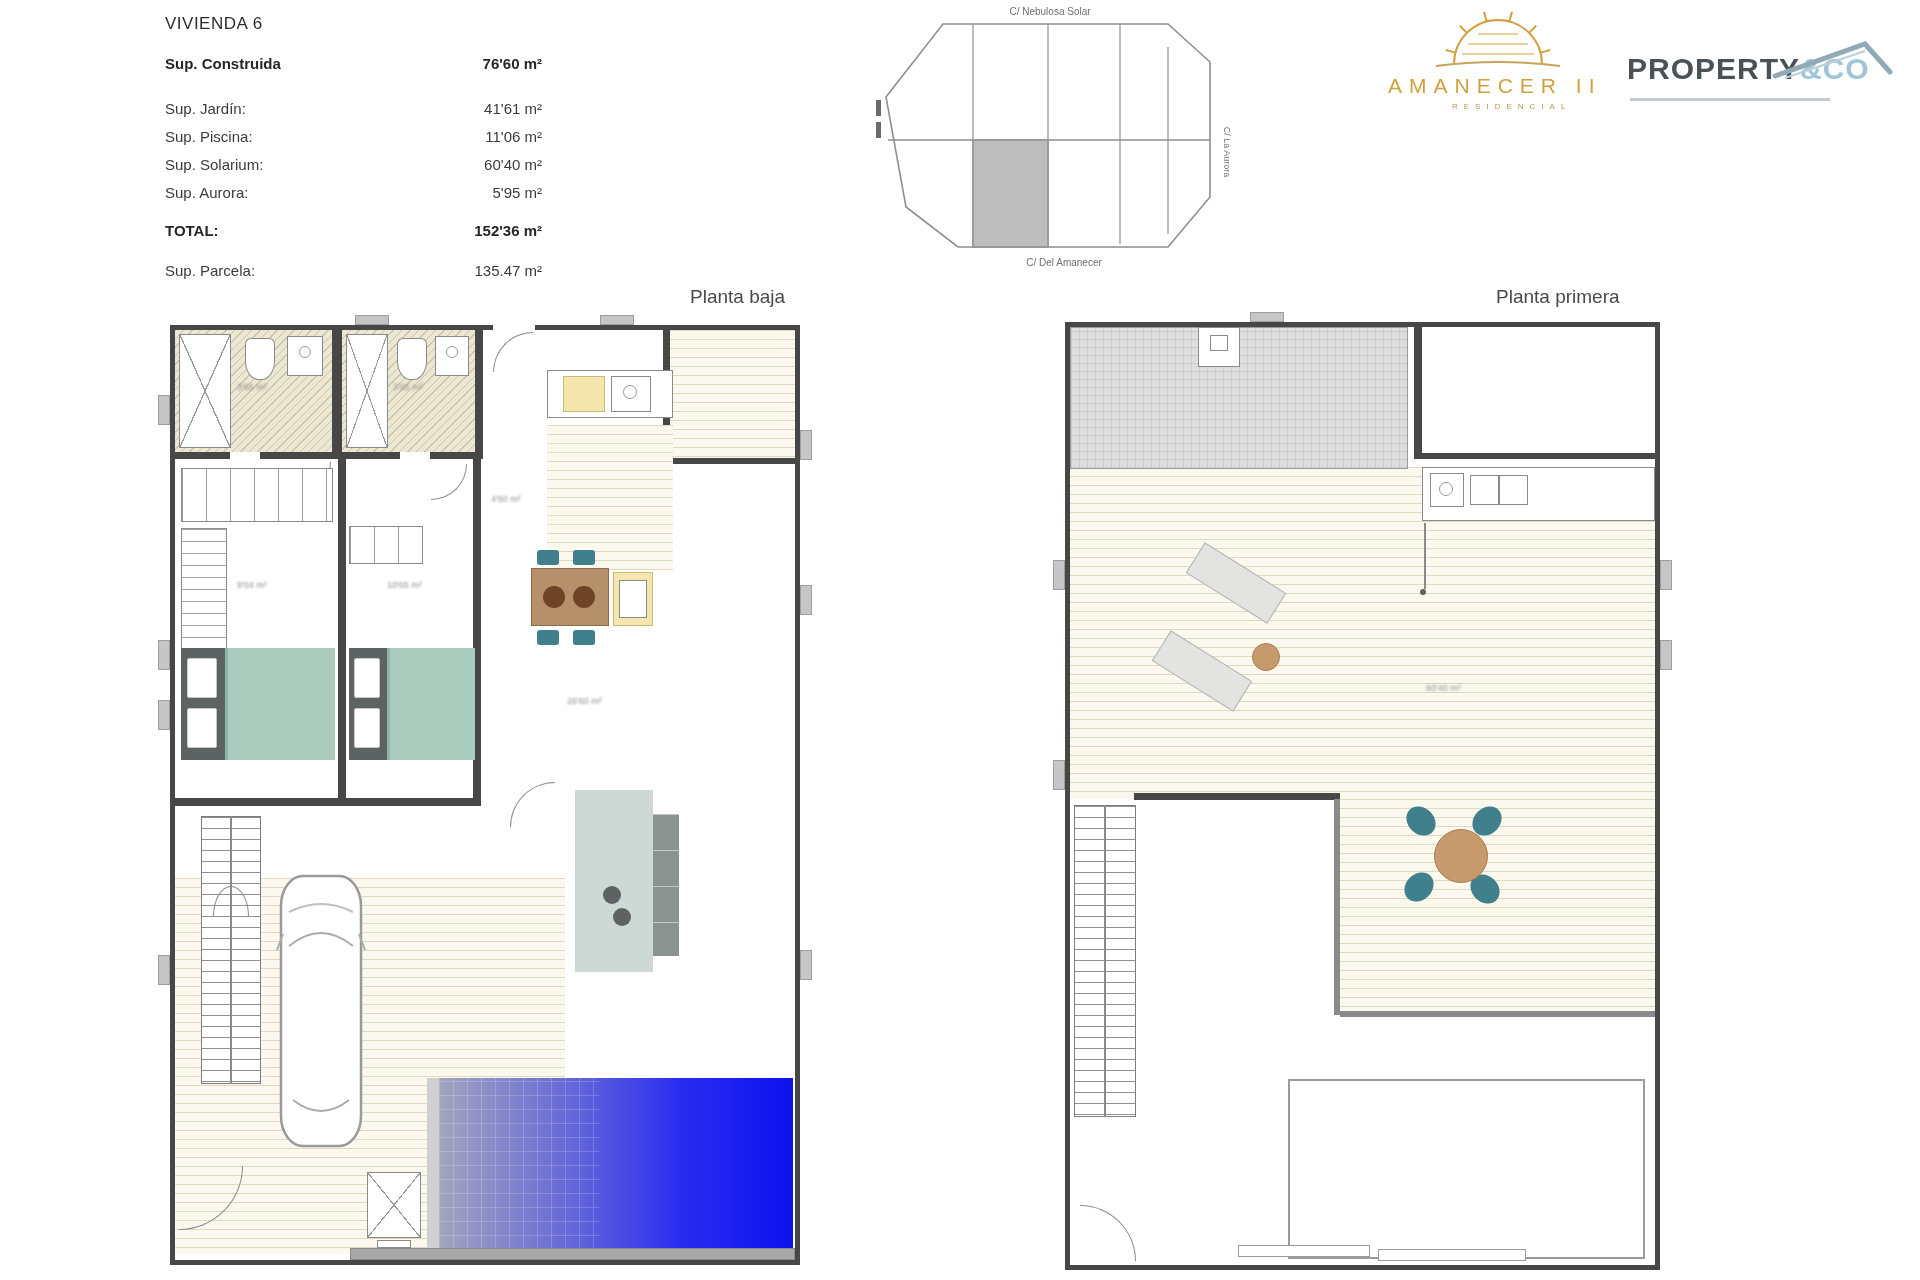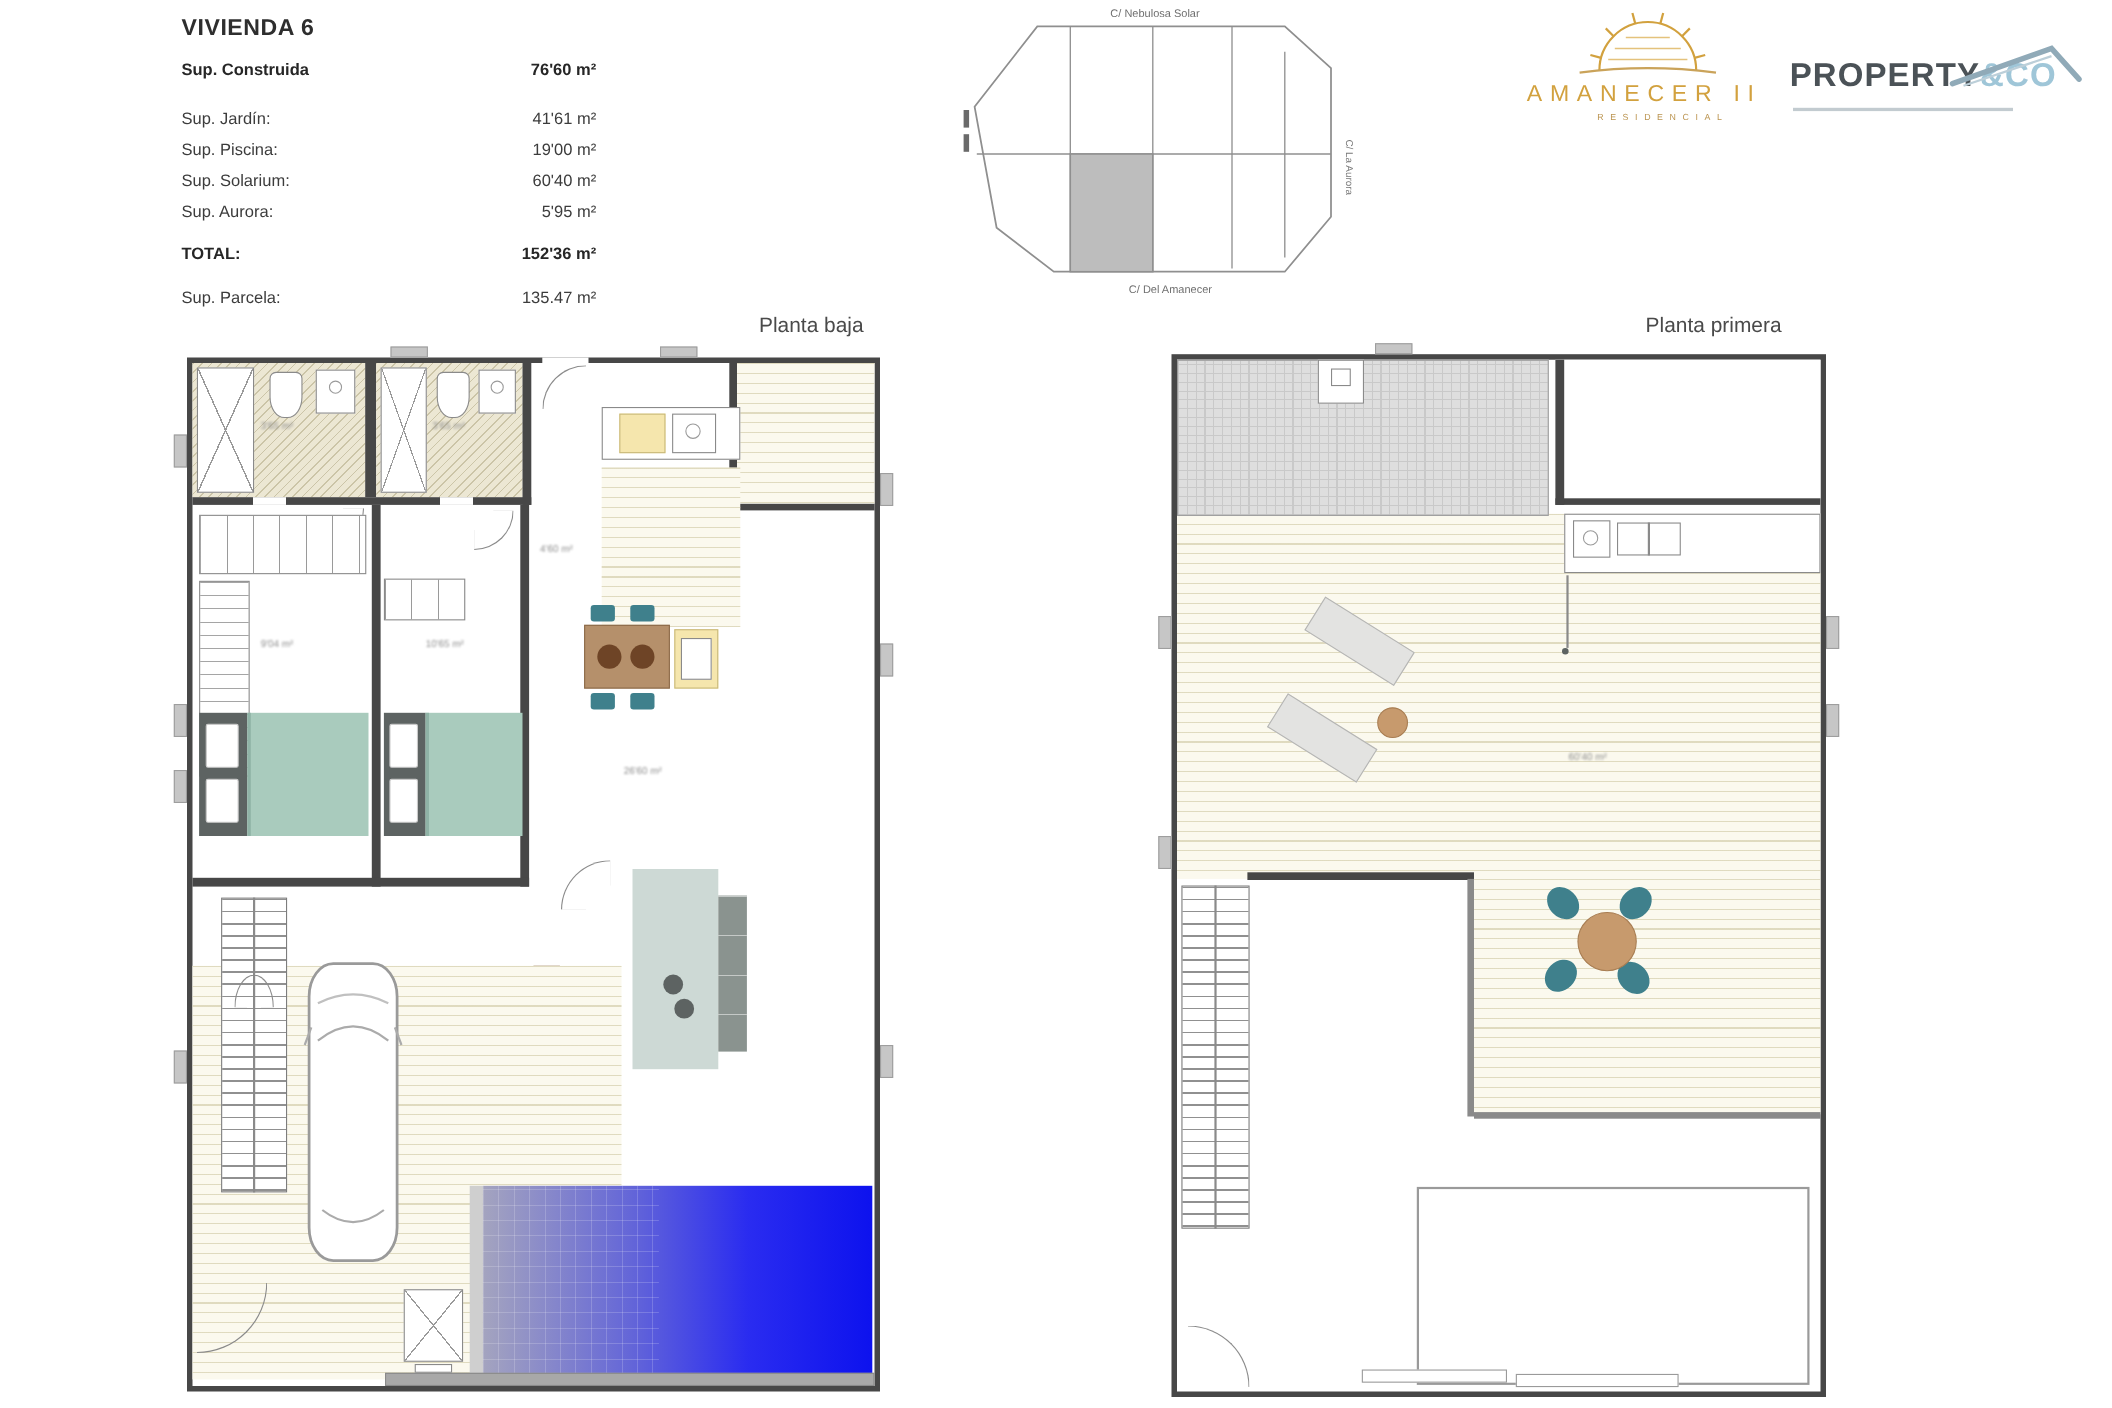--- a/index.html
+++ b/index.html
@@ -1,20 +1,20 @@
 <!DOCTYPE html>
 <html><head>
 <meta charset="utf-8">
 <style>
   html,body{margin:0;padding:0;background:#ffffff;}
   .canvas{position:relative;width:1920px;height:1280px;background:#ffffff;overflow:hidden;
           font-family:"Liberation Sans",sans-serif;color:#3a3a3a;}
   .abs{position:absolute;}
   
-  .title{font-size:21px;font-weight:bold;letter-spacing:.5px;color:#2e2e2e;text-align:center;}
+  .title{font-size:17px;font-weight:normal;letter-spacing:.5px;color:#2e2e2e;text-align:center;}
   .specrow{position:absolute;left:165px;width:377px;display:flex;justify-content:space-between;
            font-size:15px;color:#3c3c3c;}
   .specrow.bold{font-weight:bold;color:#262626;}
   
   .deck{background-color:#fbf9ee;background-image:repeating-linear-gradient(180deg,rgba(205,198,160,.6) 0 1px,transparent 1px 9px);}
   .hatch{background-color:#ece7d3;background-image:repeating-linear-gradient(135deg,rgba(150,140,95,.38) 0 1px,transparent 1px 6px);}
   .grid{background-color:#dedede;background-image:repeating-linear-gradient(0deg,#c9c9c9 0 1px,transparent 1px 8px),repeating-linear-gradient(90deg,#c9c9c9 0 1px,transparent 1px 8px);border:1px solid #9a9a9a;}
   .wall{background:#474747;}
   .gwall{background:#8a8a8a;}
   .gap{background:#ffffff;}
@@ -68,21 +68,21 @@
   <div class="specrow bold" style="top:55px;">
     <span>Sup. Construida</span>
     <span>76'60 m²</span>
   </div>
   <div class="specrow" style="top:100px;">
     <span>Sup. Jardín:</span>
     <span>41'61 m²</span>
   </div>
   <div class="specrow" style="top:128px;">
     <span>Sup. Piscina:</span>
-    <span>19'00 m²</span>
+    <span>11'06 m²</span>
   </div>
   <div class="specrow" style="top:156px;">
     <span>Sup. Solarium:</span>
     <span>60'40 m²</span>
   </div>
   <div class="specrow" style="top:184px;">
     <span>Sup. Aurora:</span>
     <span>5'95 m²</span>
   </div>
   <div class="specrow bold" style="top:222px;">

